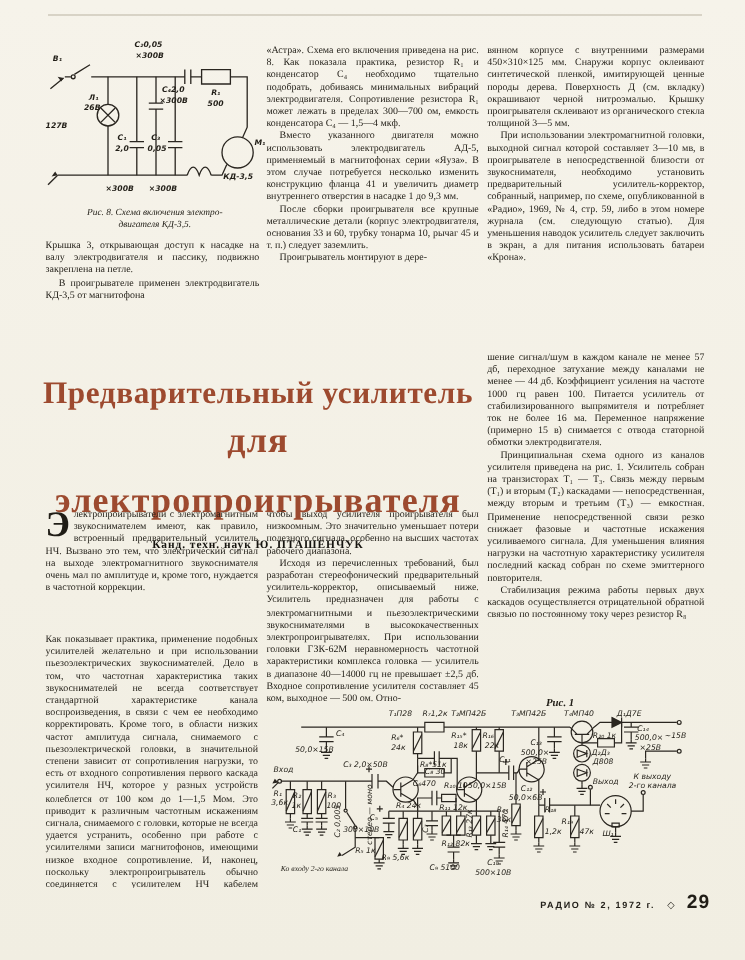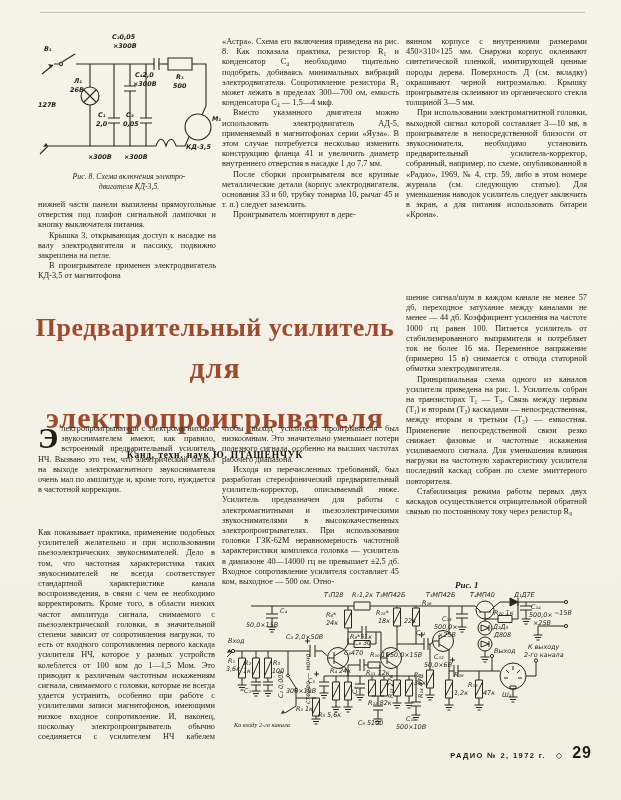--- a/index.html
+++ b/index.html
@@ -119,28 +119,27 @@
       <span class="sch-label" style="left: 135px; top: 49px;">500</span>
       <span class="sch-label" style="left: 174px; top: 82px;">М₁</span>
       <span class="sch-label" style="left: 148px; top: 110px;">КД-3,5</span>
     </div>
   <div class="caption" style="left:36px; top:172px; width:186px;">
     <div>Рис. 8. Схема включения электро-</div>
     <div>двигателя  КД-3,5.</div>
   </div>
 
   <div class="col cont" style="left:38px; top:200px; width:178px; height:112px;">
-      <p>нижней части панели выпилены прямоугольные отверстия под плафон сигнальной лампочки и кнопку выключателя питания.</p>
       <p>Крышка 3, открывающая доступ к насадке на валу электродвигателя и пассику, подвижно закреплена на петле.</p>
       <p>В проигрывателе применен электродвигатель КД-3,5 от магнитофона</p>
     </div>
 
   <div class="col cont" style="left:222px; top:37px; width:177px; height:275px;">
       <p>«Астра». Схема его включения приведена на рис. 8. Как показала практика, резистор R₁ и конденсатор С₄ необходимо тщательно подобрать, добиваясь минимальных вибраций электродвигателя. Сопротивление резистора R₁ может лежать в пределах 300—700 ом, емкость конденсатора С₄ — 1,5—4 мкф.</p>
-      <p>Вместо указанного двигателя можно использовать электродвигатель АД-5, применяемый в магнитофонах серии «Яуза». В этом случае потребуется несколько изменить конструкцию фланца 41 и увеличить диаметр внутреннего отверстия в насадке 1 до 7,7 мм.</p>
+      <p>Вместо указанного двигателя можно использовать электродвигатель АД-5, применяемый в магнитофонах серии «Яуза». В этом случае потребуется несколько изменить конструкцию фланца 41 и увеличить диаметр внутреннего отверстия в насадке 1 до 9,3 мм.</p>
       <p>После сборки проигрывателя все крупные металлические детали (корпус электродвигателя, основания 33 и 60, трубку тонарма 10, рычаг 45 и т. п.) следует заземлить.</p>
       <p>Проигрыватель монтируют в дере-</p>
     </div>
 
   <div class="col cont" style="left:406px; top:37px; width:181px; height:242px;">
       <p>вянном корпусе с внутренними размерами 450×310×125 мм. Сна­ружи корпус оклеивают синтетической пленкой, имитирующей ценные породы дерева. Поверхность Д (см. вкладку) окрашивают черной нитроэмалью. Крышку проигрывателя склеивают из органического стекла толщиной 3—5 мм.</p>
       <p>При использовании электромагнитной головки, выходной сигнал которой составляет 3—10 мв, в проигрывателе в непосредственной близости от звукоснимателя, необходимо установить предварительный усилитель-корректор, собранный, например, по схеме, опубликованной в «Радио», 1969, № 4, стр. 59, либо в этом номере журнала (см. следующую статью). Для уменьшения наводок усилитель следует заключить в экран, а для питания использовать батареи «Крона».</p>
     </div>
 
   <div class="col cont" style="left:406px; top:293px; width:181px; height:290px;">
@@ -372,21 +371,21 @@
       <span class="sch-label" style="left: 144px; top: 60px;">R₁₀ 10</span>
       <span class="sch-label" style="left: 132px; top: 128px;">С₉ 5100</span>
       <span class="sch-label" style="left: 140px; top: 78px;">R₁₁ 12к</span>
       <span class="sch-label" style="left: 142px; top: 108px;">R₁₂ 82к</span>
       <span class="sch-label vert" style="left: 162px; top: 106px;">R₁₃ 27к</span>
       <span class="sch-label vert" style="left: 192px; top: 106px;">R₁₄ 470</span>
       <span class="sch-label" style="left: 180px; top: 124px;">С₁₀</span>
       <span class="sch-label" style="left: 170px; top: 132px;">500×10В</span>
       <span class="sch-label" style="left: 150px; top: 18px;">R₁₅*</span>
       <span class="sch-label" style="left: 152px; top: 26px;">18к</span>
-      <span class="sch-label" style="left: 176px; top: 8px; padding-left: 20px;">R₁₆</span>
+      <span class="sch-label" style="left: 176px; top: 18px;">R₁₆</span>
       <span class="sch-label" style="left: 178px; top: 26px;">22к</span>
       <span class="sch-label" style="left: 190px; top: 38px;">С₁₁</span>
       <span class="sch-label" style="left: 164px; top: 60px;">50,0×15В</span>
       <span class="sch-label" style="left: 188px; top: 80px;">R₁₇</span>
       <span class="sch-label" style="left: 188px; top: 88px;">36к</span>
       <span class="sch-label" style="left: 208px; top: 62px;">С₁₂</span>
       <span class="sch-label" style="left: 198px; top: 70px;">50,0×6В</span>
       <span class="sch-label" style="left: 228px; top: 80px;">R₁₈</span>
       <span class="sch-label" style="left: 228px; top: 98px;">1,2к</span>
       <span class="sch-label" style="left: 242px; top: 90px;">R₁₉</span>

